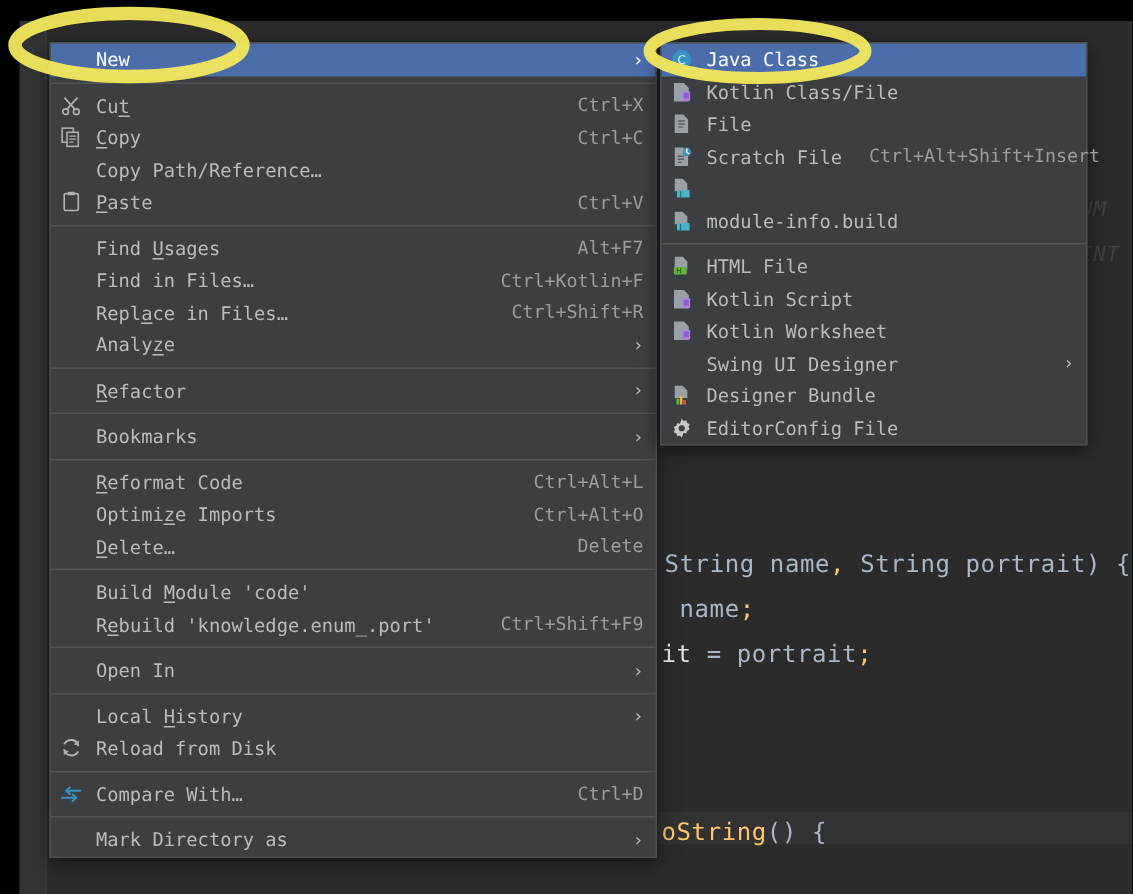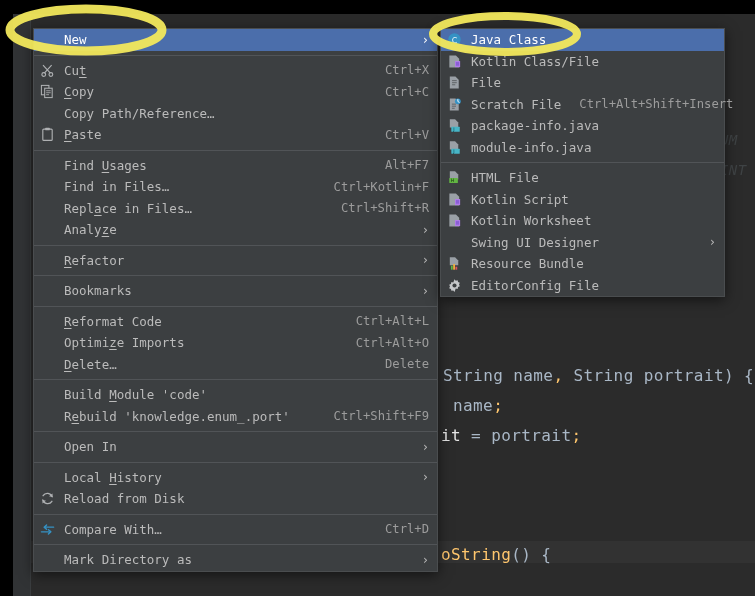--- a/index.html
+++ b/index.html
@@ -322,32 +322,31 @@
         <span class="acc">Ctrl+Alt+Shift+Insert</span>
       </div>
       <div class="mi">
         <span class="ico">
           <svg width="15" height="15" viewBox="0 0 16 16" class="ic">
             <path d="M3 1.3h5.6L12 4.7v5.4H3Z" fill="#9AA0A6"></path>
             <rect x="4.6" y="9.2" width="9" height="5.4" rx="0.6" fill="#47B5C6"></rect>
             <text x="6.6" y="13.6" font-size="5" font-family="&quot;DejaVu Sans&quot;, sans-serif" fill="#0E3A42">J</text>
           </svg>
         </span>
-        <span class="lbl">package-info.java</span>
         <span class="spacer"></span>
       </div>
       <div class="mi">
         <span class="ico">
           <svg width="15" height="15" viewBox="0 0 16 16" class="ic">
             <path d="M3 1.3h5.6L12 4.7v5.4H3Z" fill="#9AA0A6"></path>
             <rect x="4.6" y="9.2" width="9" height="5.4" rx="0.6" fill="#47B5C6"></rect>
             <text x="6.6" y="13.6" font-size="5" font-family="&quot;DejaVu Sans&quot;, sans-serif" fill="#0E3A42">J</text>
           </svg>
         </span>
-        <span class="lbl">module-info.java</span>
+        <span class="lbl">module-info.build</span>
         <span class="spacer"></span>
       </div>
       <div class="sep"></div>
       <div class="mi">
         <span class="ico">
           <svg width="15" height="15" viewBox="0 0 16 16" class="ic">
             <path d="M3 1.3h5.6L12 4.7v5.4H3Z" fill="#9AA0A6"></path>
             <rect x="2.4" y="8.6" width="9.2" height="5.2" rx="0.6" fill="#62B543"></rect>
             <text x="4.1" y="12.9" font-size="5" font-family="&quot;DejaVu Sans&quot;, sans-serif" fill="#12300A">H</text>
           </svg>
@@ -385,21 +384,21 @@
       </div>
       <div class="mi">
         <span class="ico">
           <svg width="15" height="15" viewBox="0 0 16 16" class="ic">
             <path d="M3 1.3h5.6L12 4.7v5.2H3Z" fill="#9AA0A6"></path>
             <rect x="4.2" y="10.4" width="1.9" height="4.2" fill="#62B543"></rect>
             <rect x="6.6" y="8.6" width="1.9" height="6" fill="#F4AF3D"></rect>
             <rect x="9" y="11.4" width="1.9" height="3.2" fill="#DB5860"></rect>
           </svg>
         </span>
-        <span class="lbl">Resource Bundle</span>
+        <span class="lbl">Designer Bundle</span>
         <span class="spacer"></span>
       </div>
       <div class="mi">
         <span class="ico">
           <svg width="15" height="15" viewBox="0 0 16 16" class="ic">
             <path d="M8 1.2l1.3 1.6 2-0.5 0.5 2 1.9 0.8-0.9 1.9 0.9 1.9-1.9 0.8-0.5 2-2-0.5L8 14.8 6.7 13.2l-2 0.5-0.5-2-1.9-0.8 0.9-1.9-0.9-1.9 1.9-0.8 0.5-2 2 0.5Z" fill="#C6C8CA"></path>
             <circle cx="8" cy="8" r="2.2" fill="#3C3F41"></circle>
           </svg>
         </span>
         <span class="lbl">EditorConfig File</span>

